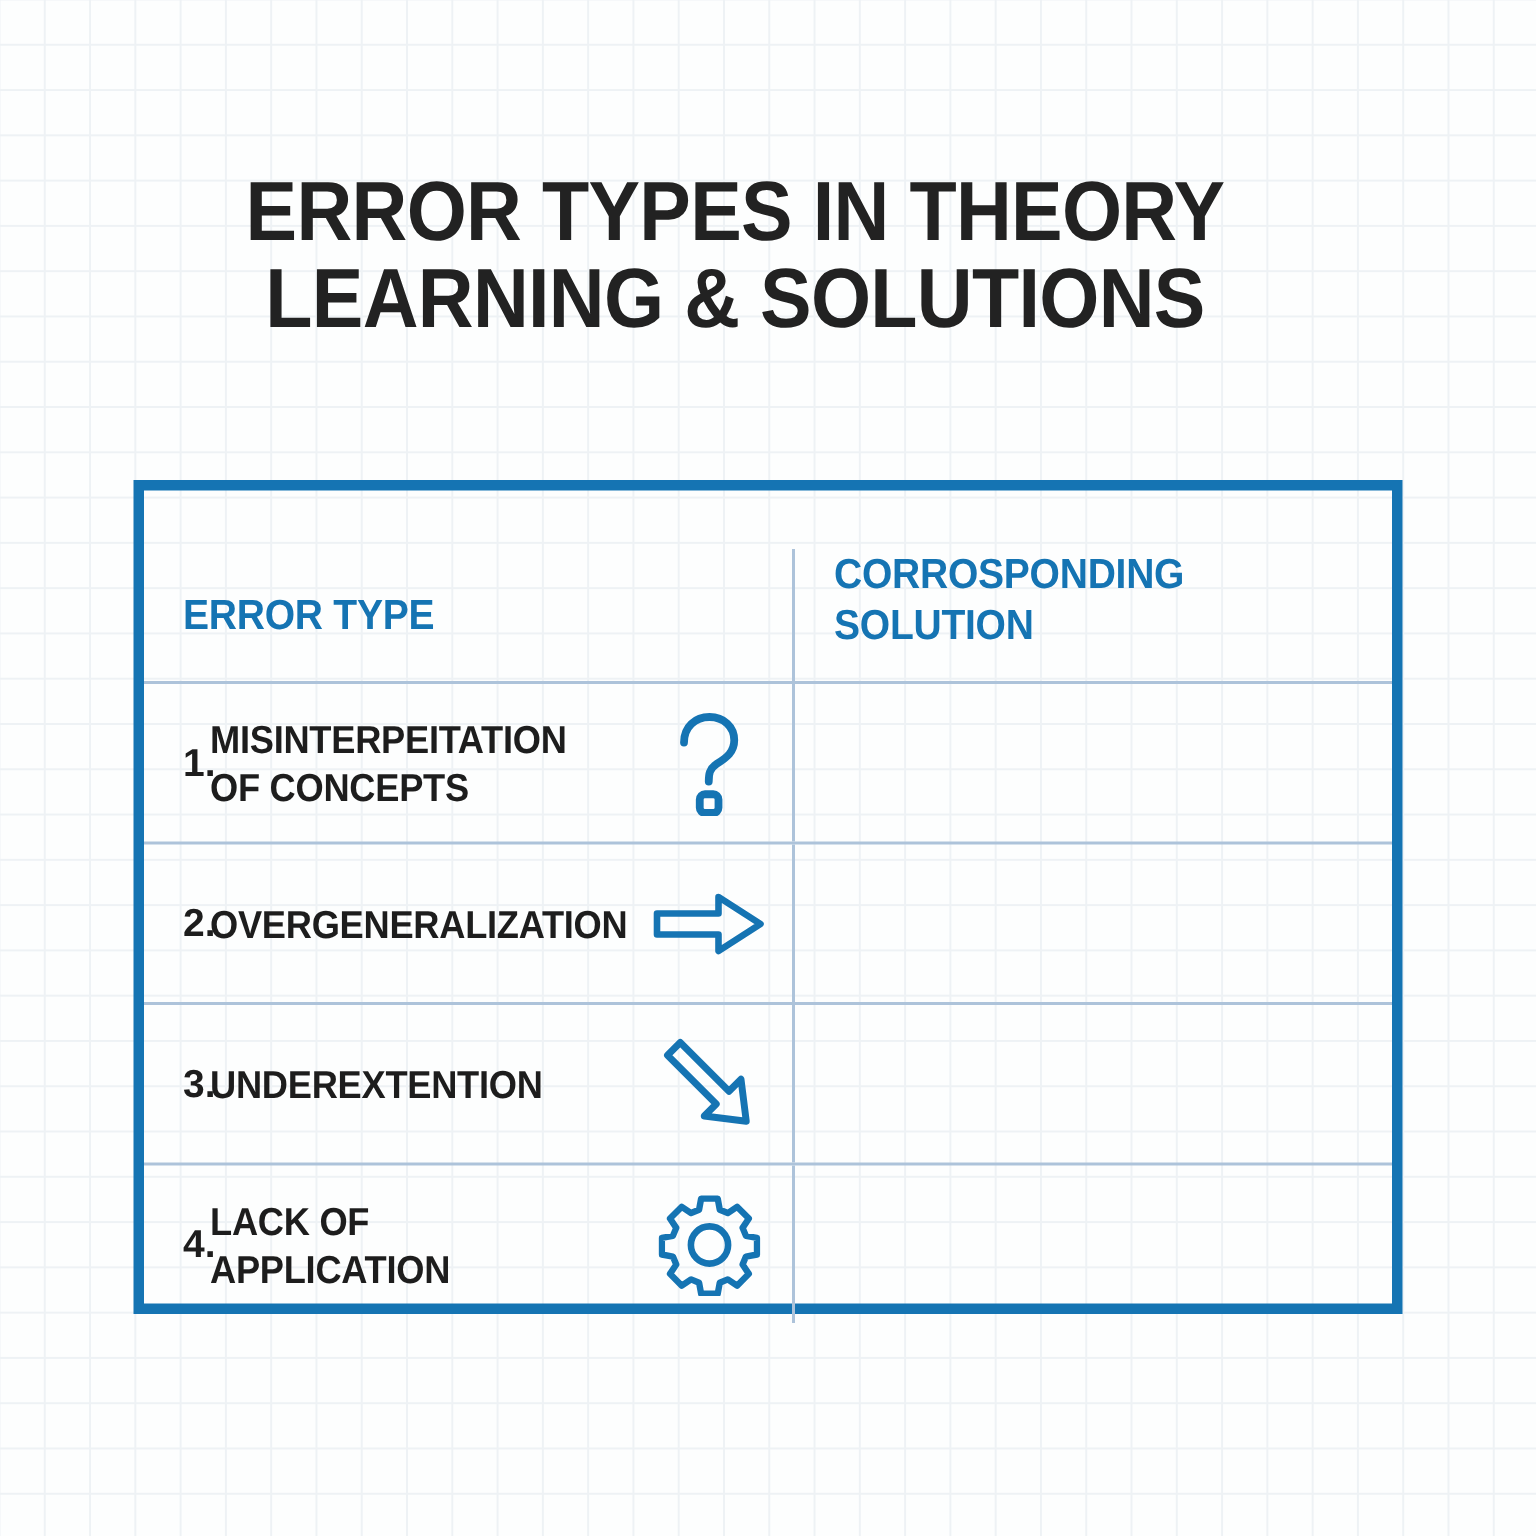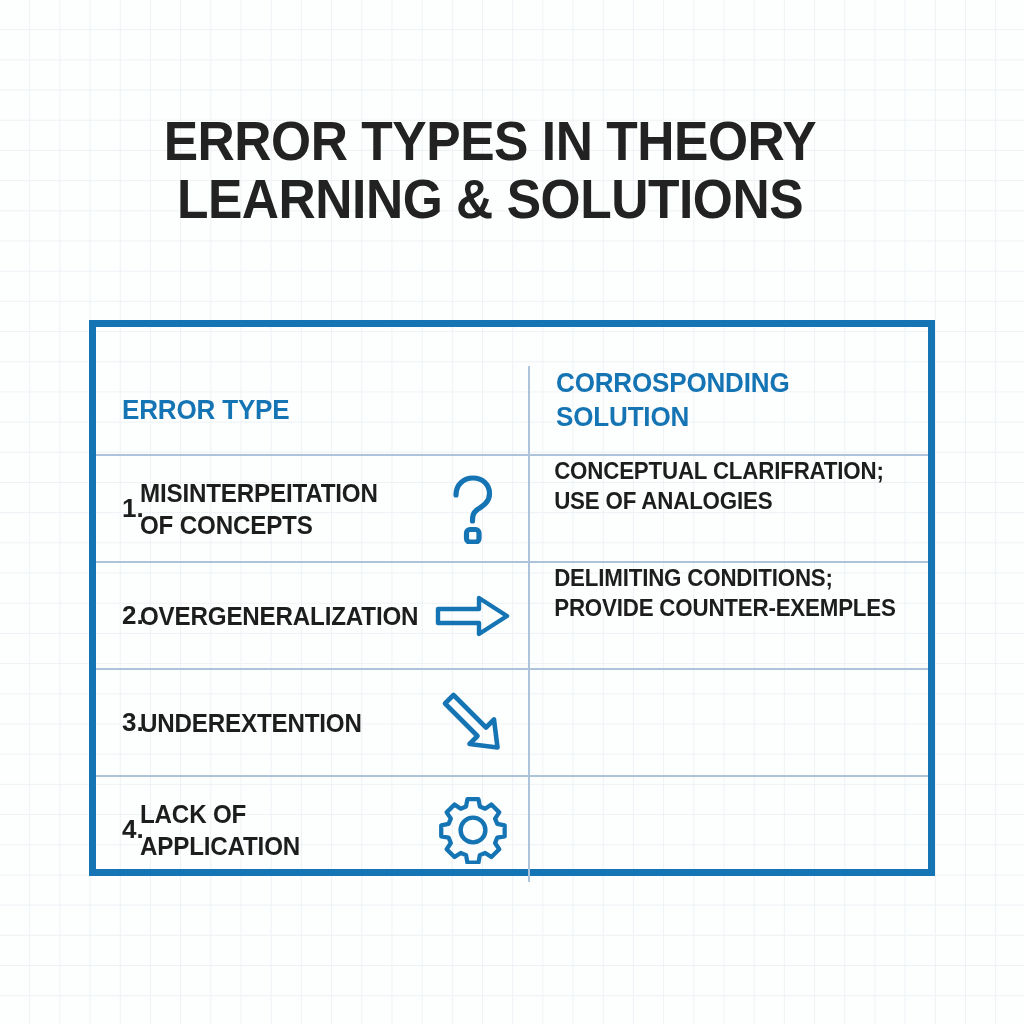--- a/index.html
+++ b/index.html
@@ -183,39 +183,31 @@
         <span class="row-num">1.</span>
         <span class="err-label">MISINTERPEITATION
 OF CONCEPTS</span>
         <span class="icon-slot">
           <svg width="62" height="70" viewBox="0 0 62 70" fill="none" stroke="#1574b3" stroke-width="5.2" stroke-linecap="round" stroke-linejoin="round">
             <path d="M14 21 C14 10.5 21.5 4 31 4 C40.5 4 47.5 10.5 47.5 19.5 C47.5 28 41.5 31.5 35.5 35.5 C31 38.5 30.5 42 30.5 47"></path>
             <rect x="24.5" y="55.5" width="12.5" height="12.5" rx="3.5"></rect>
           </svg>
         </span>
       </div>
-      <div class="cell-right">
-        <span class="sol-text">CONCEPTUAL CLARIFRATION;
-USE OF ANALOGIES</span>
-      </div>
     </div>
 
     <div class="trow body-row divided">
       <div class="cell-left">
         <span class="row-num">2.</span>
         <span class="err-label">OVERGENERALIZATION</span>
         <span class="icon-slot">
           <svg width="76" height="48" viewBox="0 0 76 48" fill="none" stroke="#1574b3" stroke-width="4.4" stroke-linejoin="round" stroke-linecap="round">
             <path d="M3 17 L44 17 L44 6 L72 24 L44 42 L44 31 L3 31 Z"></path>
           </svg>
         </span>
-      </div>
-      <div class="cell-right">
-        <span class="sol-text">DELIMITING CONDITIONS;
-PROVIDE COUNTER-EXEMPLES</span>
       </div>
     </div>
 
     <div class="trow body-row divided">
       <div class="cell-left">
         <span class="row-num">3.</span>
         <span class="err-label">UNDEREXTENTION</span>
         <span class="icon-slot">
           <svg width="66" height="66" viewBox="0 0 66 66" fill="none" stroke="#1574b3" stroke-width="4.6" stroke-linejoin="round" stroke-linecap="round">
             <path d="M5 13.5 L13.5 5 L46 37.5 L54 29.5 L57.5 57.5 L29.5 54 L37.5 46 Z"></path>

